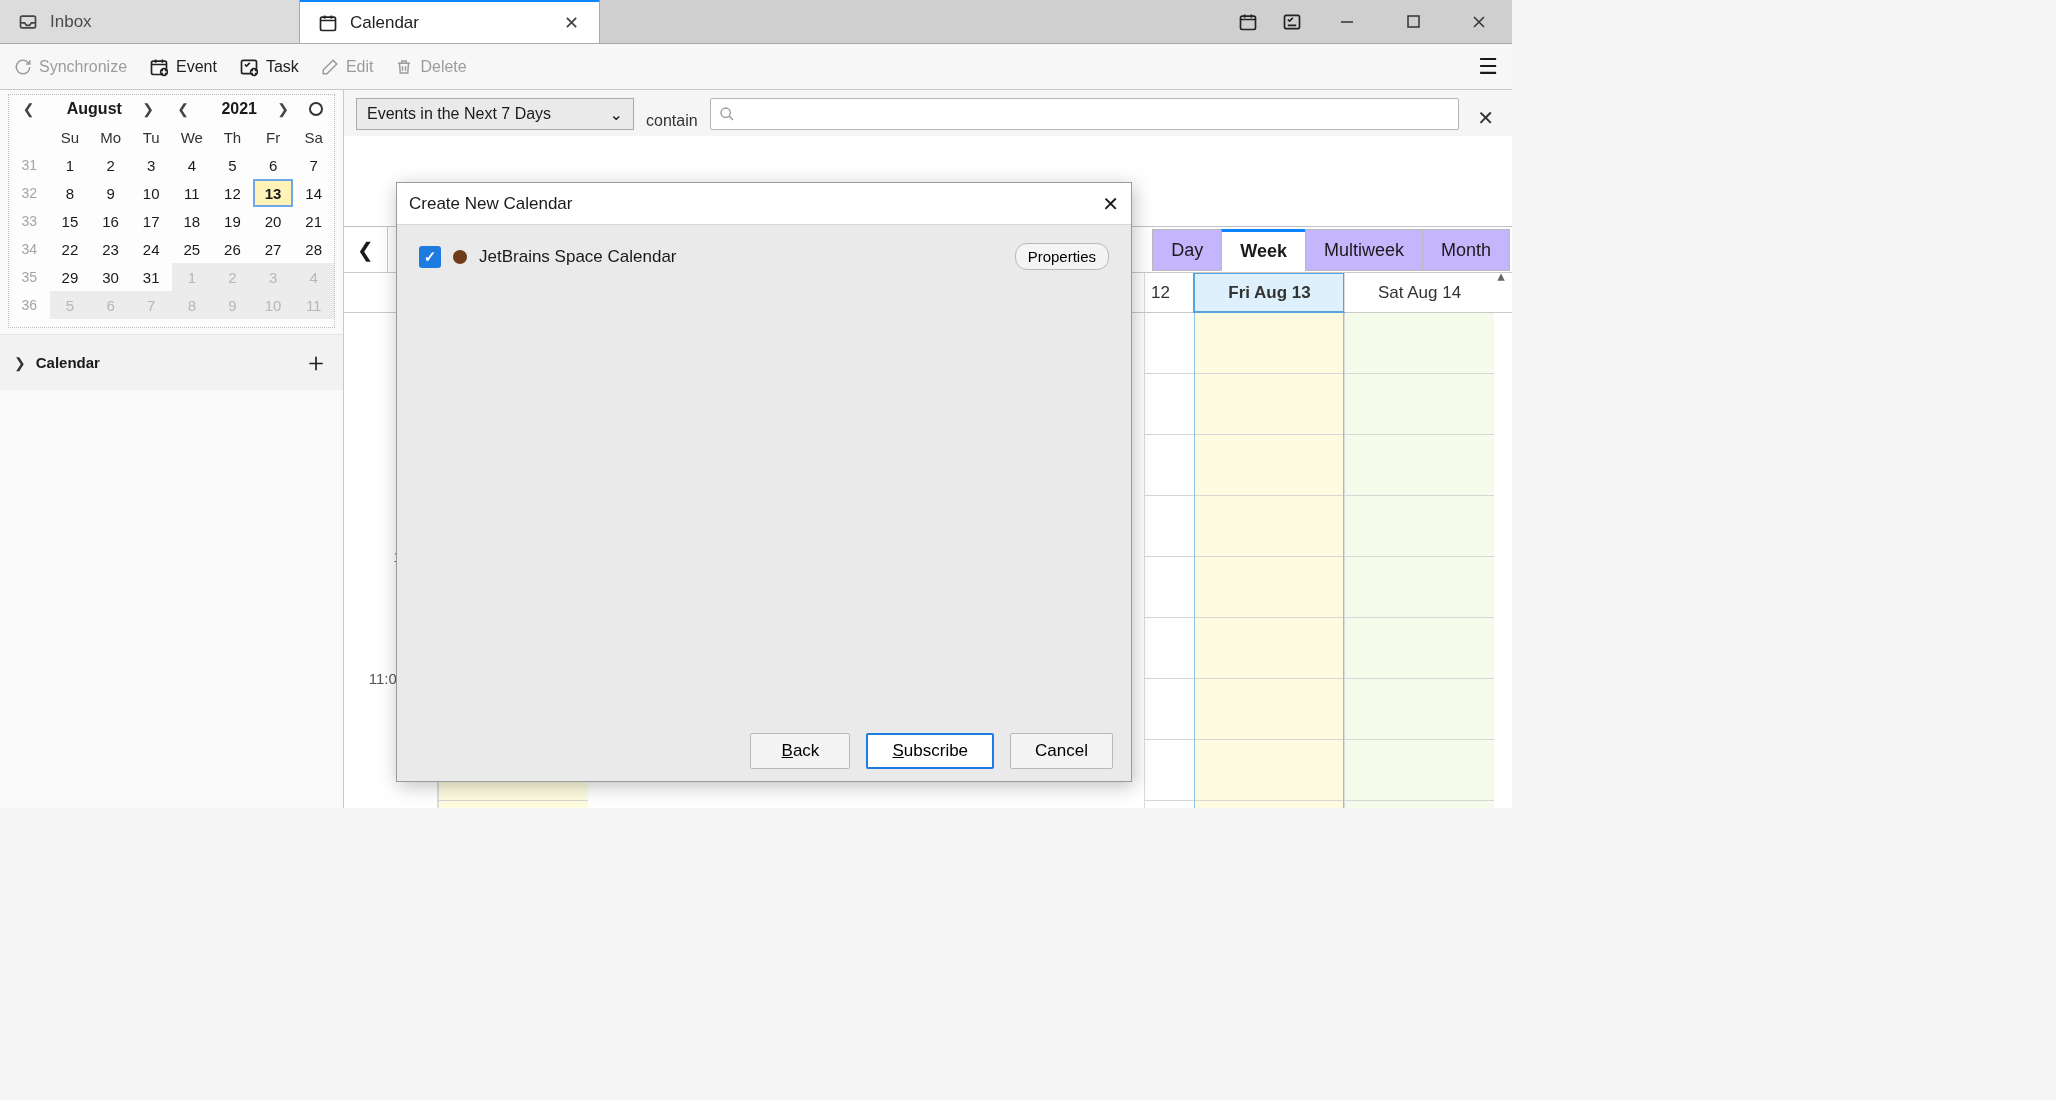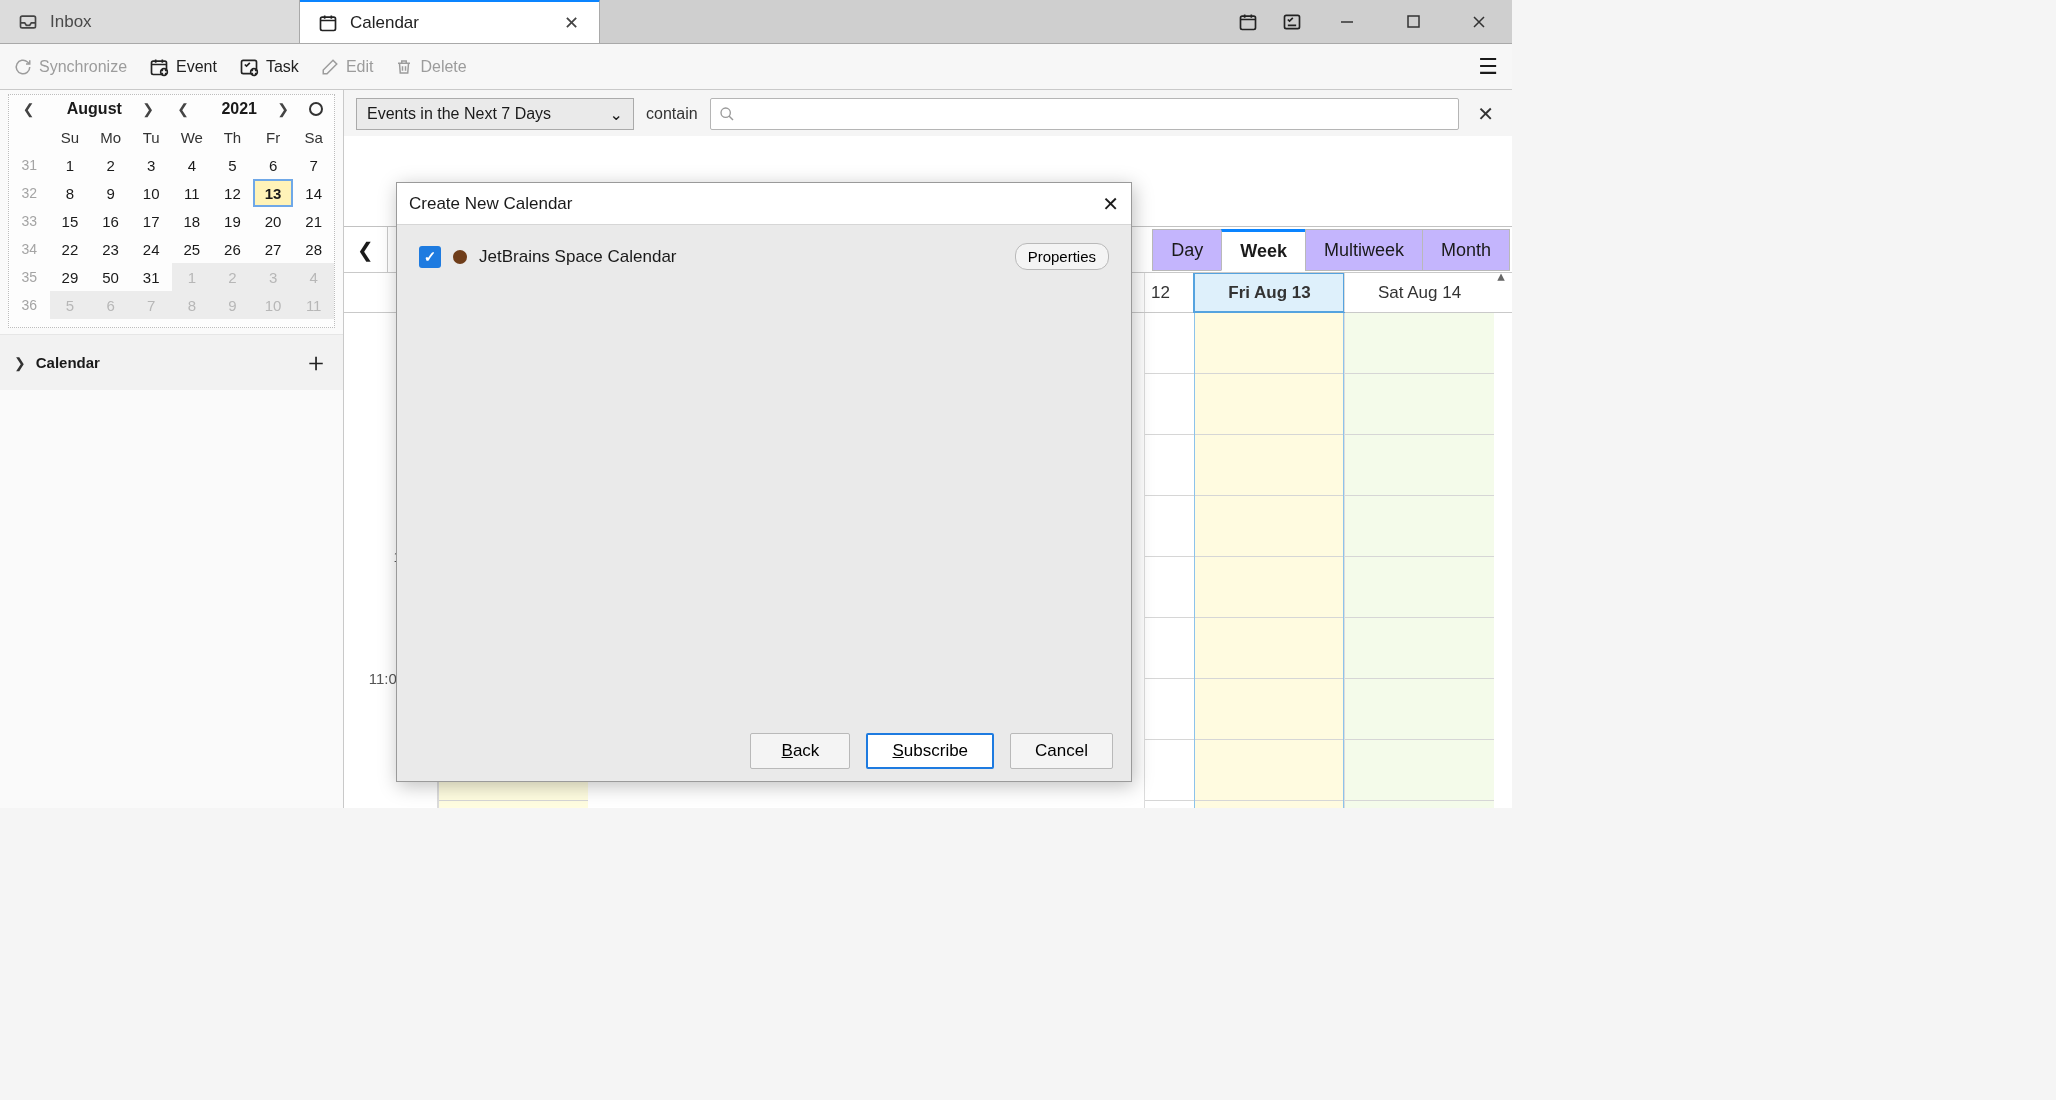--- a/index.html
+++ b/index.html
@@ -135,21 +135,21 @@
     justify-content:space-between;
     padding: 10px 14px;
     border-top: 1px solid #e6e6e6;
     background:#f2f2f2;
   }
   .side-row .chev { font-size:14px; margin-right:10px; color:#333;}
   .side-row .plus { font-size:26px; color:#222; font-weight:300;}
   .side-row .lbl { font-weight:700; flex:1;}
   
   .filter-row {
-    display:flex; align-items:center;
+    display:flex; align-items:flex-end;
     gap:12px;
     padding: 8px 12px 6px 12px;
   }
   .dropdown {
     display:flex; align-items:center; justify-content:space-between;
     border:1px solid #aaa;
     background:#eaeaea;
     height: 32px;
     padding: 0 10px;
     min-width: 278px;
@@ -506,21 +506,21 @@
               <td class="day">23</td>
               <td class="day">24</td>
               <td class="day">25</td>
               <td class="day">26</td>
               <td class="day">27</td>
               <td class="day">28</td>
             </tr>
             <tr>
               <td class="weeknum">35</td>
               <td class="day">29</td>
-              <td class="day">50</td>
+              <td class="day">30</td>
               <td class="day">31</td>
               <td class="day dim">1</td>
               <td class="day dim">2</td>
               <td class="day dim">3</td>
               <td class="day dim">4</td>
             </tr>
             <tr>
               <td class="weeknum">36</td>
               <td class="day dim">5</td>
               <td class="day dim">6</td>

